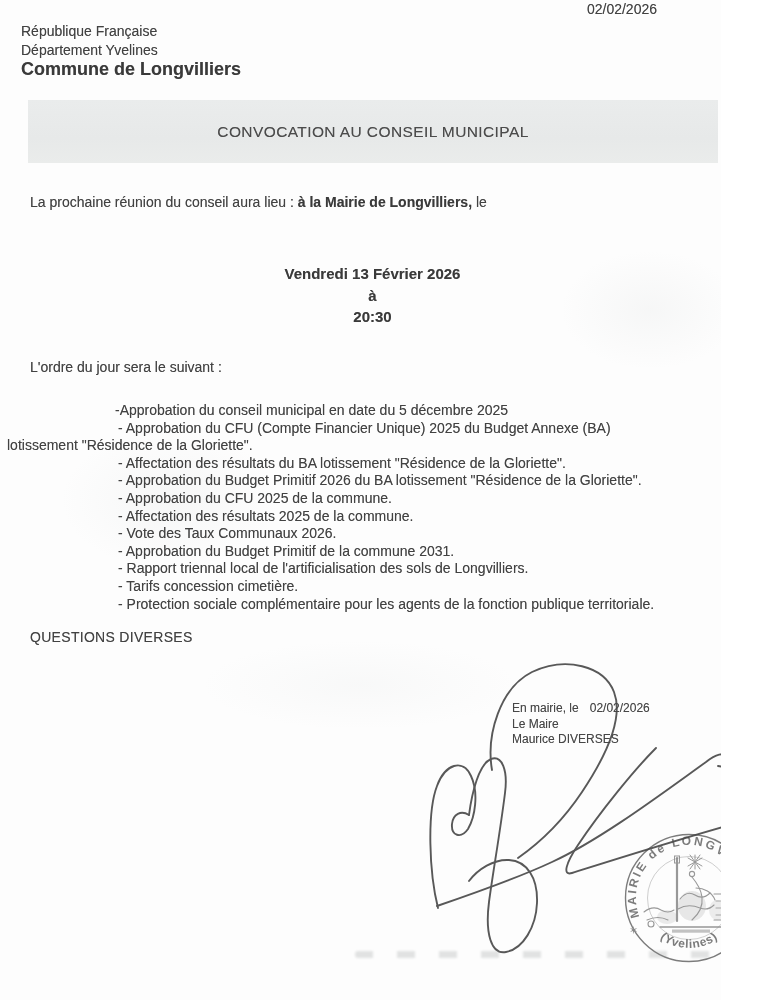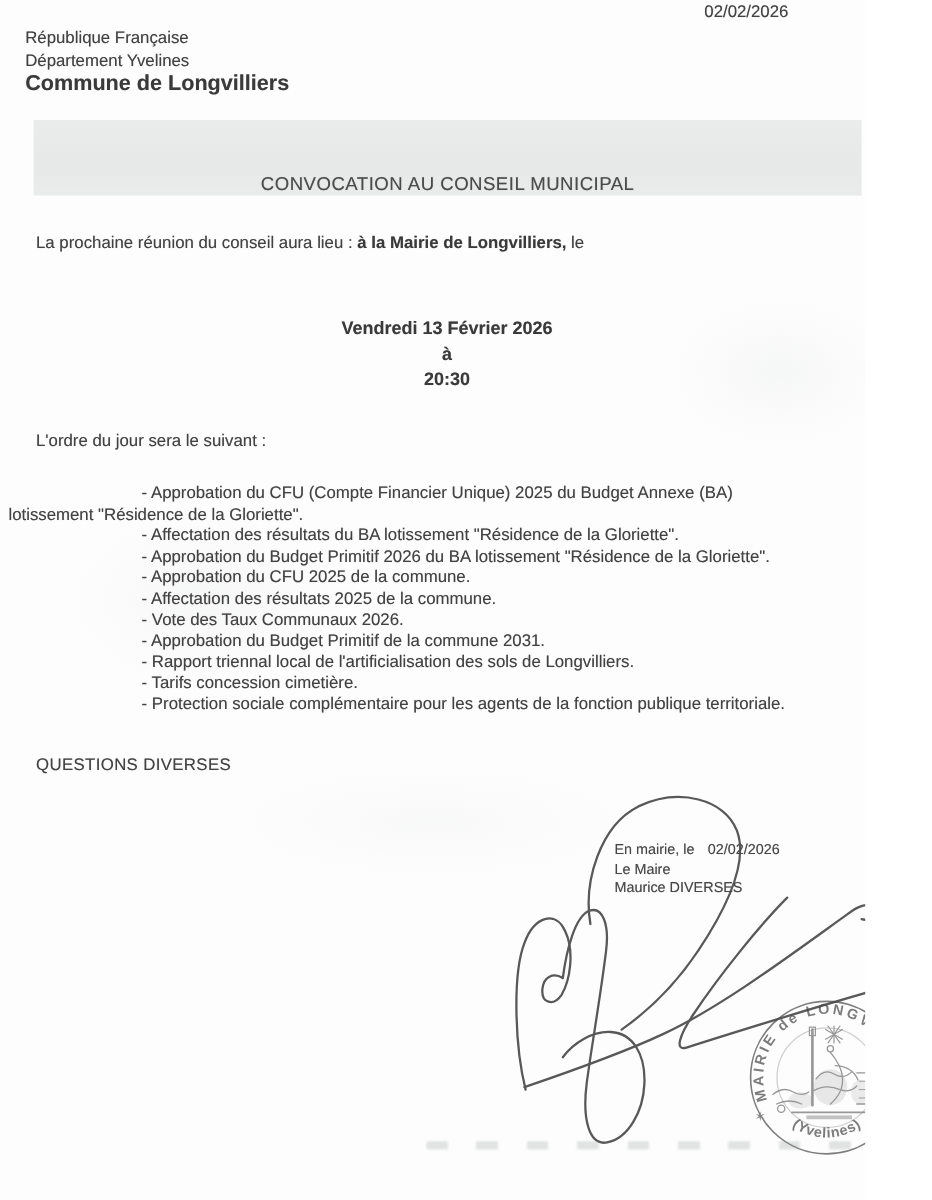--- a/index.html
+++ b/index.html
@@ -22,21 +22,21 @@
   .letterhead{
     position:absolute; left:21px; top:22px;
     font-size:14px; line-height:19px;
   }
   .letterhead .commune{ font-size:18px; }
 
   .title-box{
     position:absolute; left:28px; top:100px;
     width:690px; height:63px;
     background:linear-gradient(180deg,#eaecec 0%,#e7e9e9 60%,#eaeceb 100%);
-    display:flex; align-items:flex-end; justify-content:center;
+    display:flex; align-items:center; justify-content:center;
     font-size:15.5px; letter-spacing:.4px; color:#4b4b4b;
   }
 
   .intro{ position:absolute; left:30px; top:194px; font-size:14px; }
 
   .meeting{
     position:absolute; left:0; top:263px; width:745px;
     text-align:center; font-size:15px; line-height:21.5px;
     font-weight:700; color:#3a3a3a;
   }
@@ -106,20 +106,21 @@
 
   <div class="meeting txt">
     <div>Vendredi 13 Février 2026</div>
     <div>à</div>
     <div>20:30</div>
   </div>
 
   <div class="agenda-heading txt">L'ordre du jour sera le suivant :</div>
 
   <div class="agenda">
+    <div class="ag first txt">-Approbation du conseil municipal en date du 5 décembre 2025</div>
     <div class="ag item txt">- Approbation du CFU (Compte Financier Unique) 2025 du Budget Annexe (BA)</div>
     <div class="ag cont txt">lotissement "Résidence de la Gloriette".</div>
     <div class="ag item txt">- Affectation des résultats du BA lotissement "Résidence de la Gloriette".</div>
     <div class="ag item txt">- Approbation du Budget Primitif 2026 du BA lotissement "Résidence de la Gloriette".</div>
     <div class="ag item txt">- Approbation du CFU 2025 de la commune.</div>
     <div class="ag item txt">- Affectation des résultats 2025 de la commune.</div>
     <div class="ag item txt">- Vote des Taux Communaux 2026.</div>
     <div class="ag item txt">- Approbation du Budget Primitif de la commune 2031.</div>
     <div class="ag item txt">- Rapport triennal local de l'artificialisation des sols de Longvilliers.</div>
     <div class="ag item txt">- Tarifs concession cimetière.</div>

